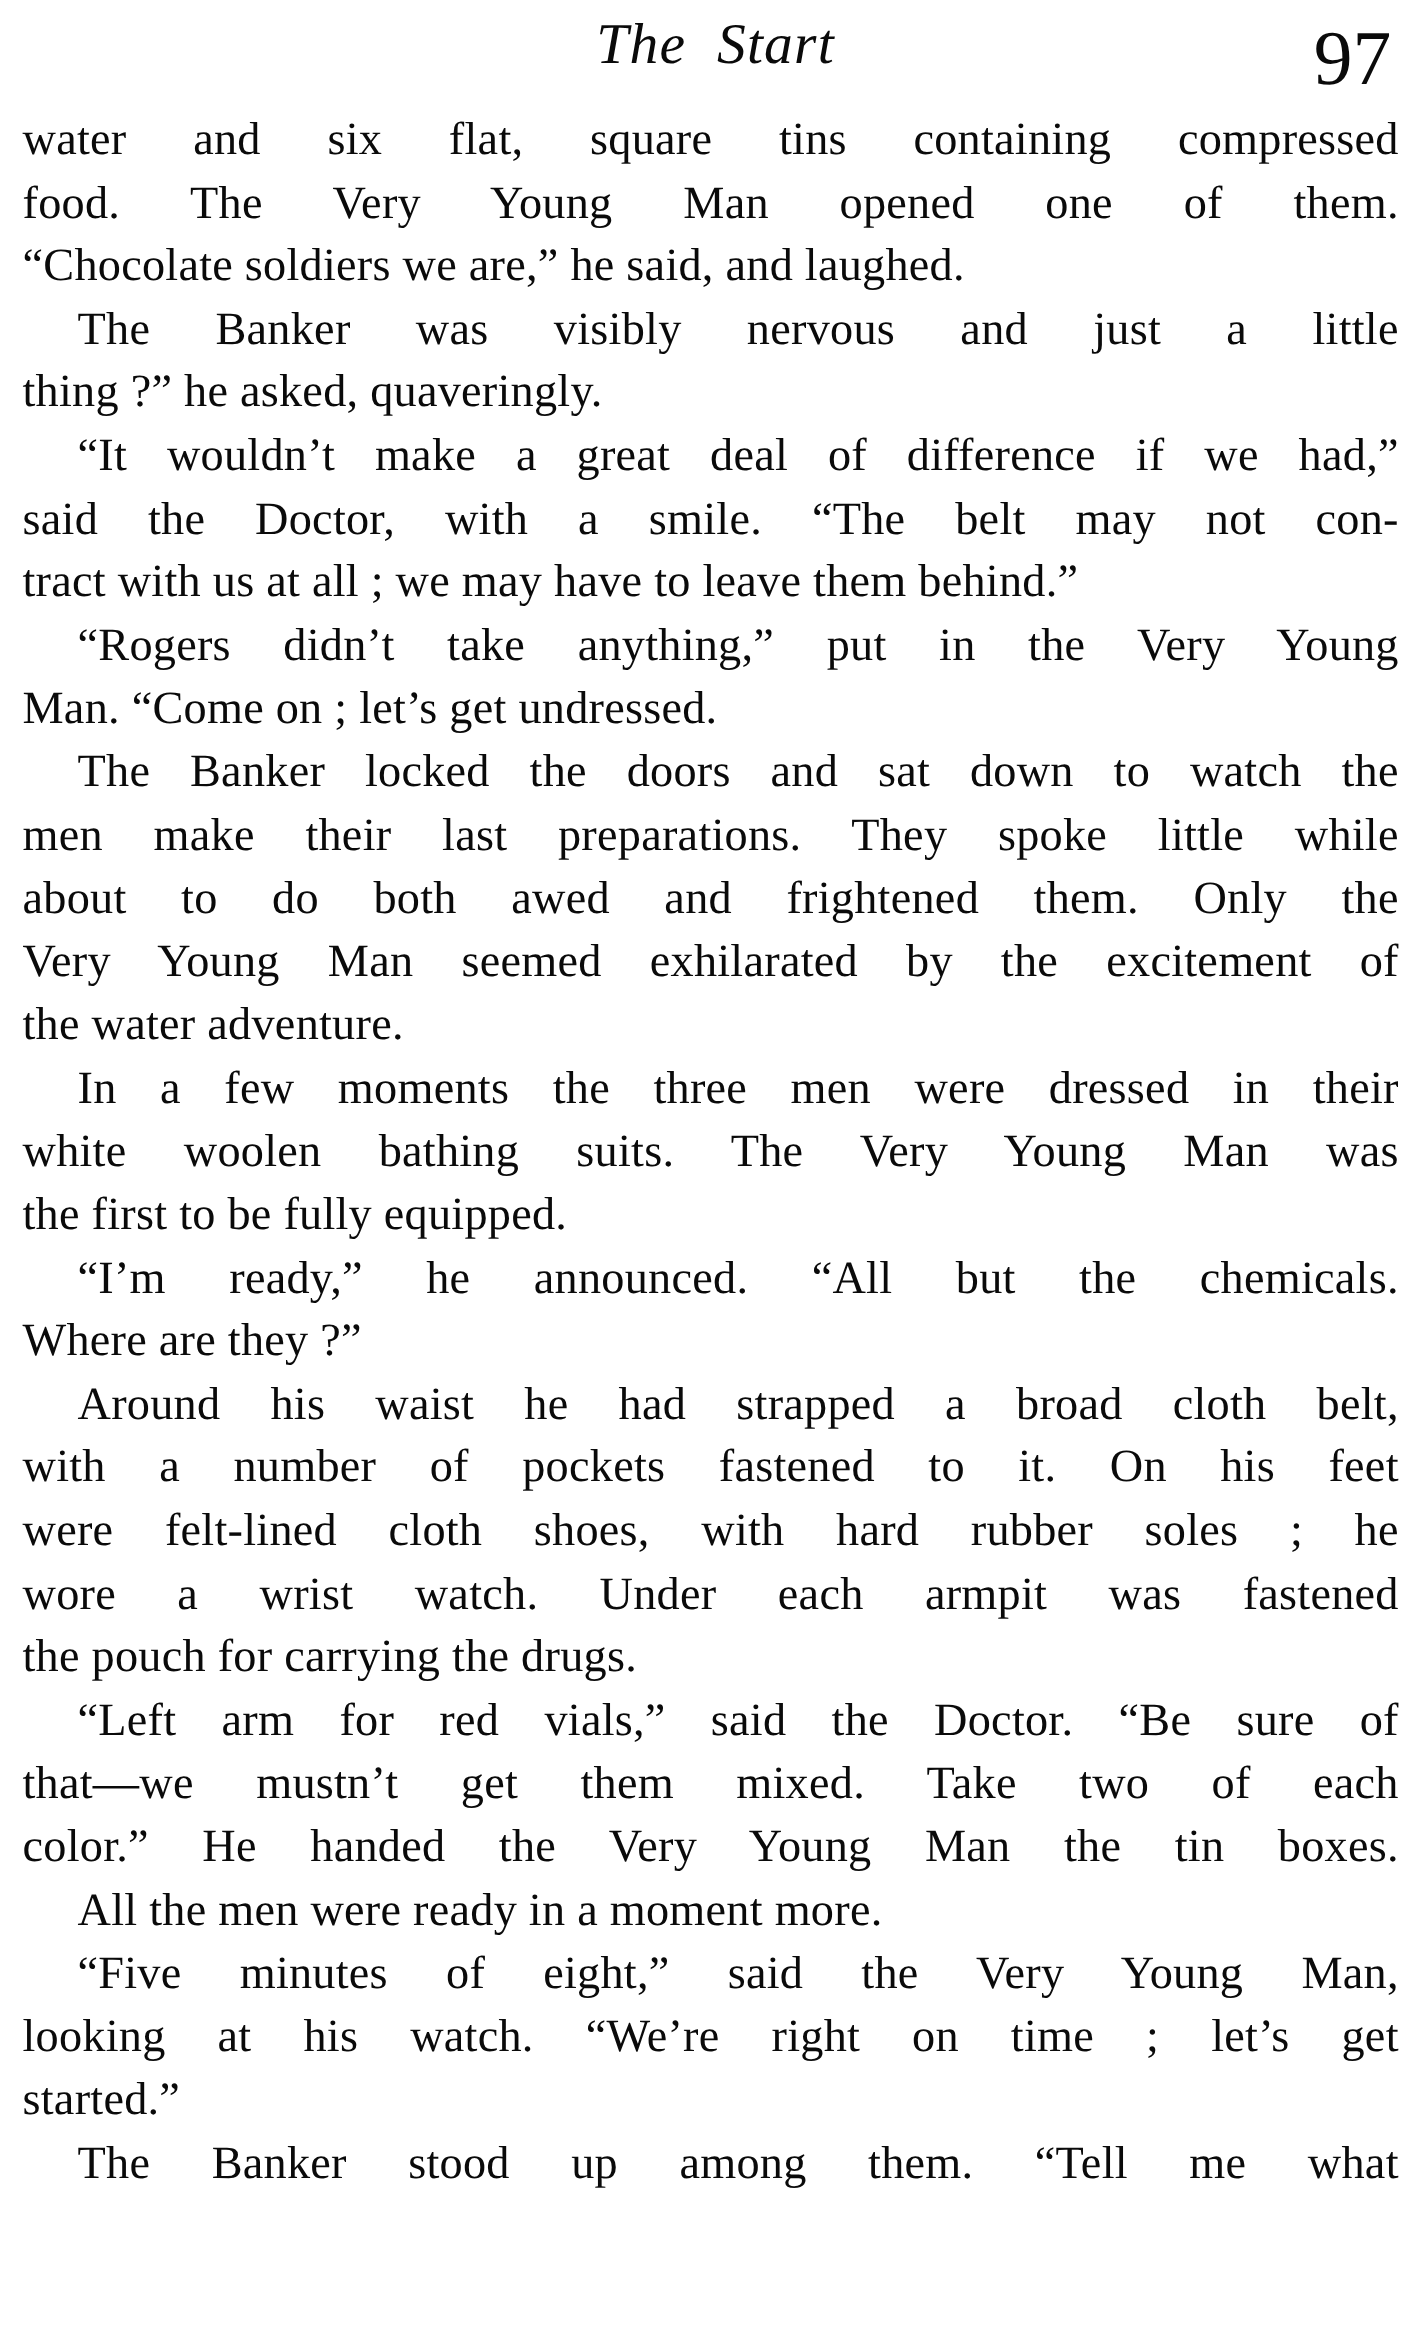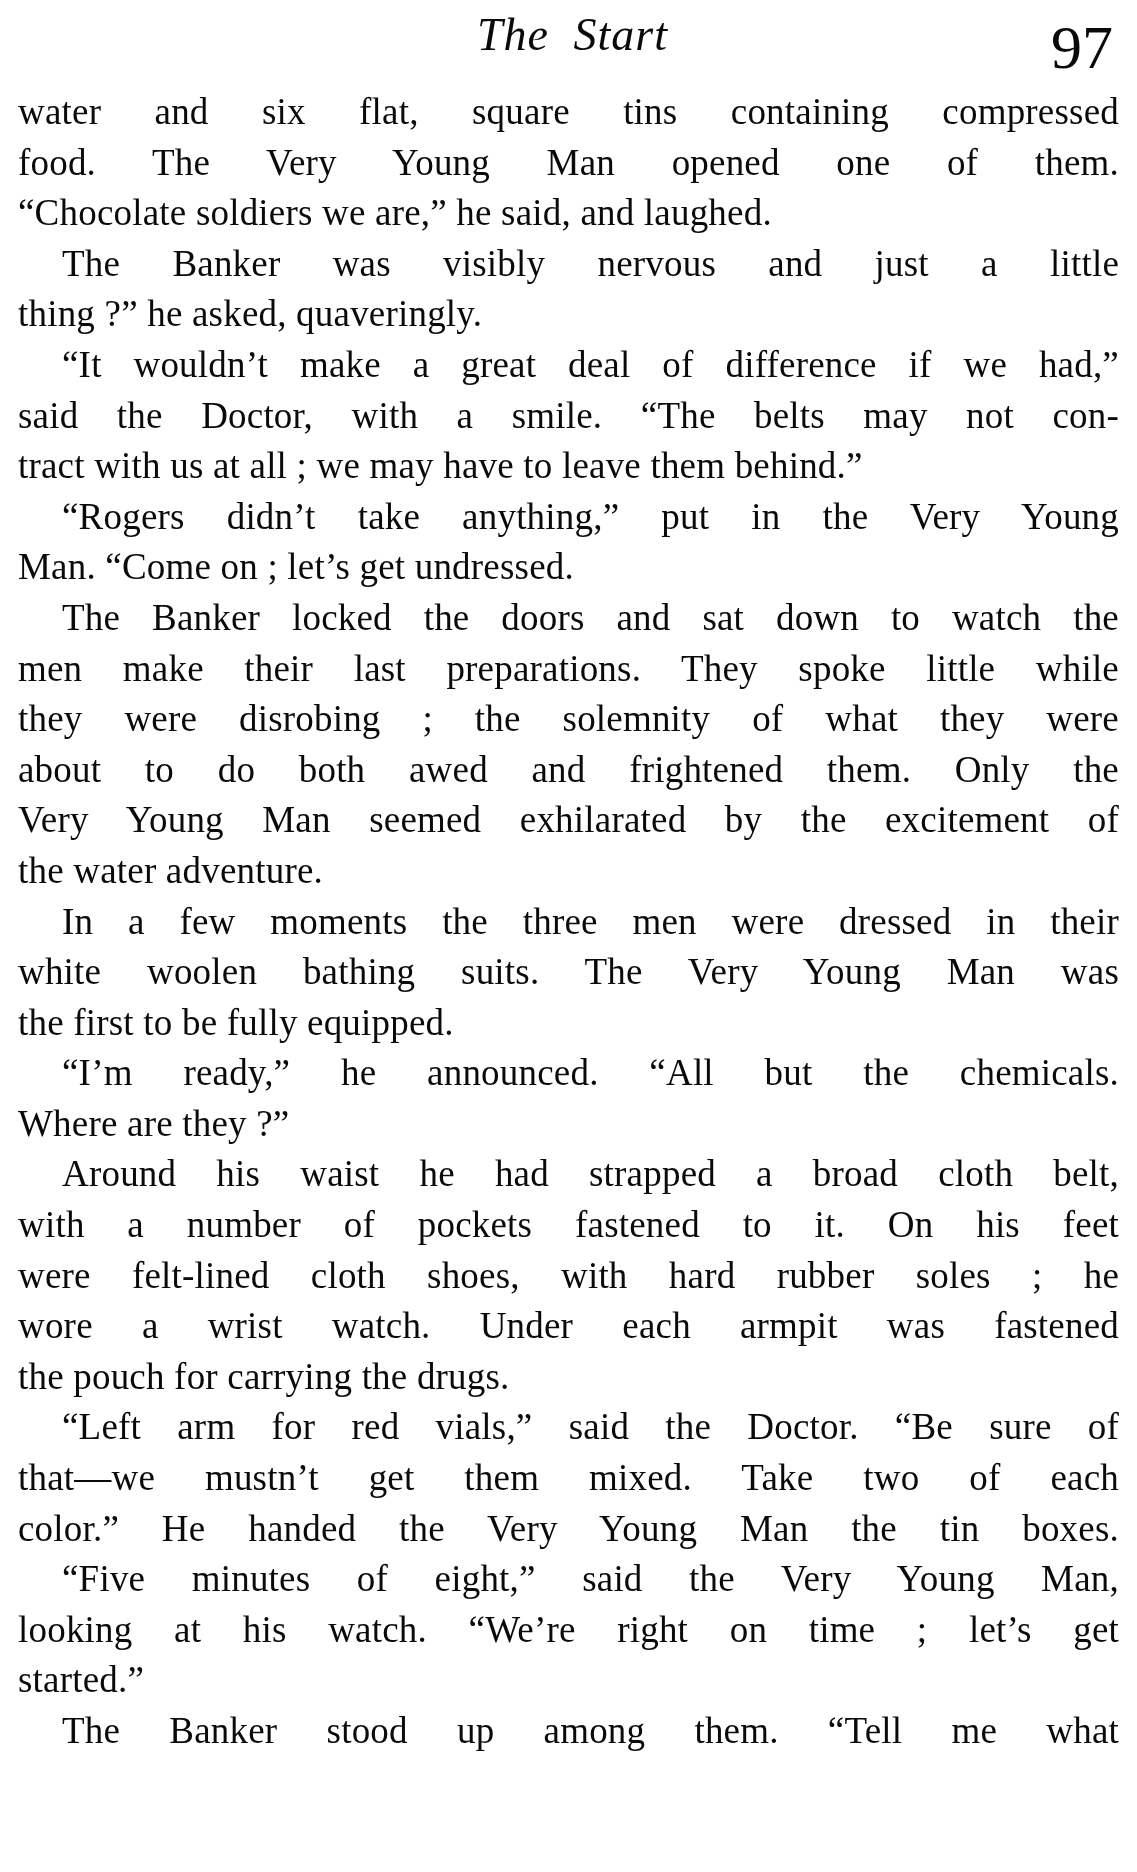--- a/index.html
+++ b/index.html
@@ -63,41 +63,41 @@
 <div class="page">
   <div class="running-header">The Start</div>
   <div class="page-number">97</div>
   <div class="page-body" id="page-body">
       <div class="line">water and six flat, square tins containing compressed</div>
       <div class="line">food.  The Very Young Man opened one of them.</div>
       <div class="line end">“Chocolate soldiers we are,” he said, and laughed.</div>
       <div class="line ind">The Banker was visibly nervous and just a little</div>
       <div class="line end">thing ?” he asked, quaveringly.</div>
       <div class="line ind">“It wouldn’t make a great deal of difference if we had,”</div>
-      <div class="line">said the Doctor, with a smile.  “The belts may not con-</div>
+      <div class="line">said the Doctor, with a smile.  “The belt may not con-</div>
       <div class="line end">tract with us at all ; we may have to leave them behind.”</div>
       <div class="line ind">“Rogers didn’t take anything,” put in the Very Young</div>
       <div class="line end">Man.  “Come on ; let’s get undressed.</div>
       <div class="line ind">The Banker locked the doors and sat down to watch the</div>
       <div class="line">men make their last preparations.  They spoke little while</div>
-      <div class="line">they were disrobing ; the solemnity of what they were</div>
       <div class="line">about to do both awed and frightened them.  Only the</div>
       <div class="line">Very Young Man seemed exhilarated by the excitement of</div>
       <div class="line end">the water adventure.</div>
       <div class="line ind">In a few moments the three men were dressed in their</div>
       <div class="line">white woolen bathing suits.  The Very Young Man was</div>
       <div class="line end">the first to be fully equipped.</div>
       <div class="line ind">“I’m ready,” he announced.  “All but the chemicals.</div>
       <div class="line end">Where are they ?”</div>
       <div class="line ind">Around his waist he had strapped a broad cloth belt,</div>
       <div class="line">with a number of pockets fastened to it.  On his feet</div>
       <div class="line">were felt-lined cloth shoes, with hard rubber soles ; he</div>
       <div class="line">wore a wrist watch.  Under each armpit was fastened</div>
       <div class="line end">the pouch for carrying the drugs.</div>
       <div class="line ind">“Left arm for red vials,” said the Doctor.  “Be sure of</div>
       <div class="line">that—we mustn’t get them mixed.  Take two of each</div>
       <div class="line">color.”  He handed the Very Young Man the tin boxes.</div>
+      <div class="line ind end">All the men were ready in a moment more.</div>
       <div class="line ind">“Five minutes of eight,” said the Very Young Man,</div>
       <div class="line">looking at his watch.  “We’re right on time ; let’s get</div>
       <div class="line end">started.”</div>
       <div class="line ind">The Banker stood up among them.  “Tell me what</div>
     </div>
 </div>
 
 </body></html>

